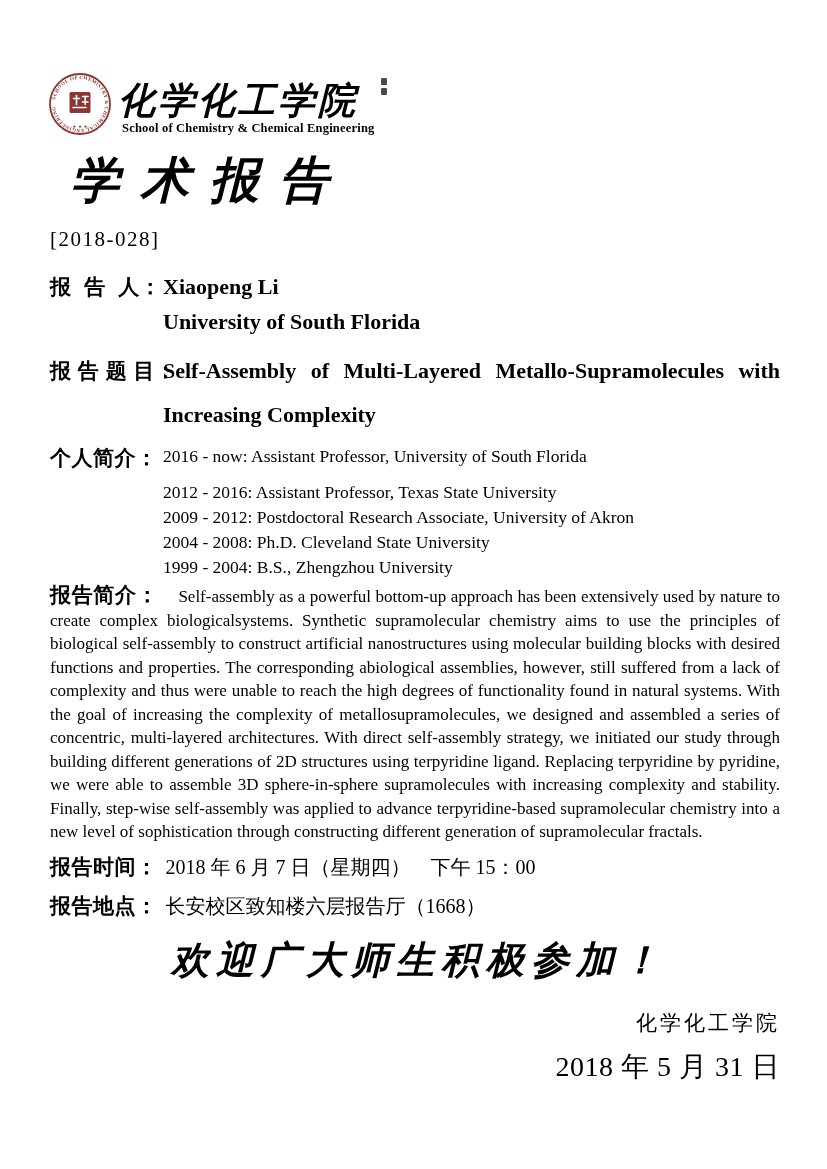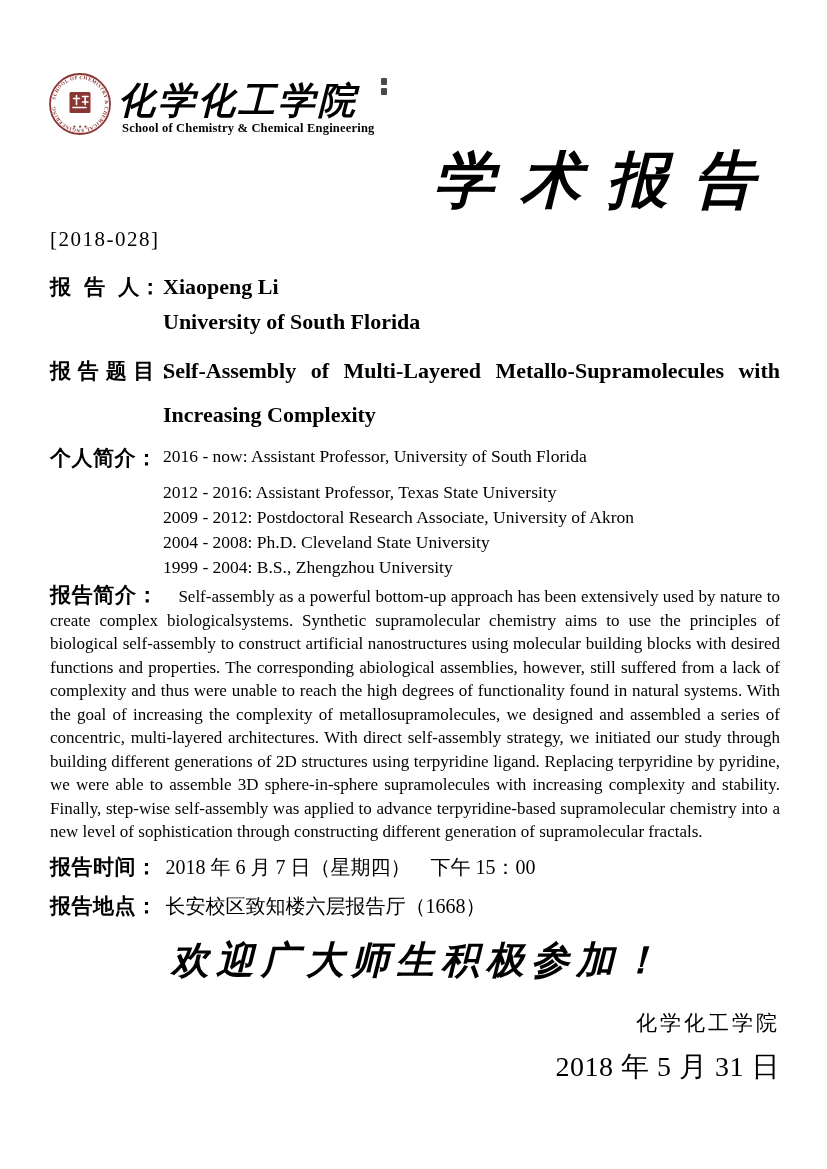--- a/index.html
+++ b/index.html
@@ -65,24 +65,24 @@
     width: 6px;
     height: 7px;
     background: #2a2a2a;
     opacity: 0.85;
     border-radius: 1px;
   }
 
   
   .main-title {
     margin-top: 12px;
-    text-align: right;
+    text-align: left;
     font-weight: bold;
     font-style: italic;
-    font-size: 61px;
+    font-size: 49px;
     line-height: 66px;
     letter-spacing: 0.42em;
     text-indent: 0.42em;
     white-space: pre;
   }
   .doc-number {
     margin-top: 12px;
     text-align: left;
     font-size: 21px;
     line-height: 26px;

